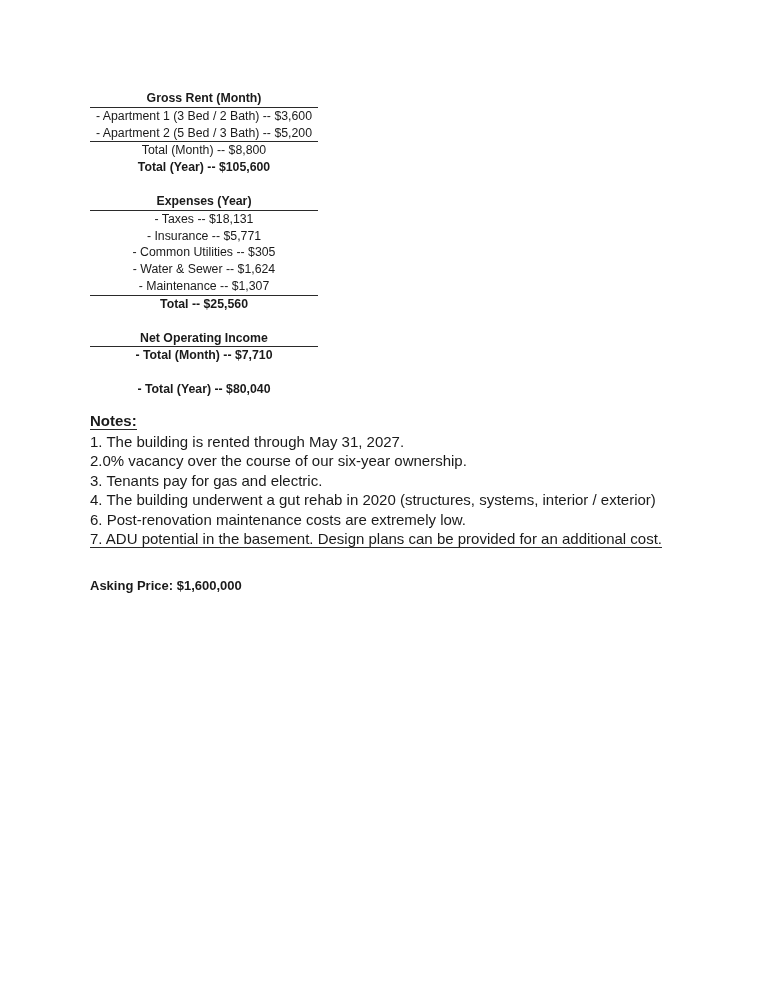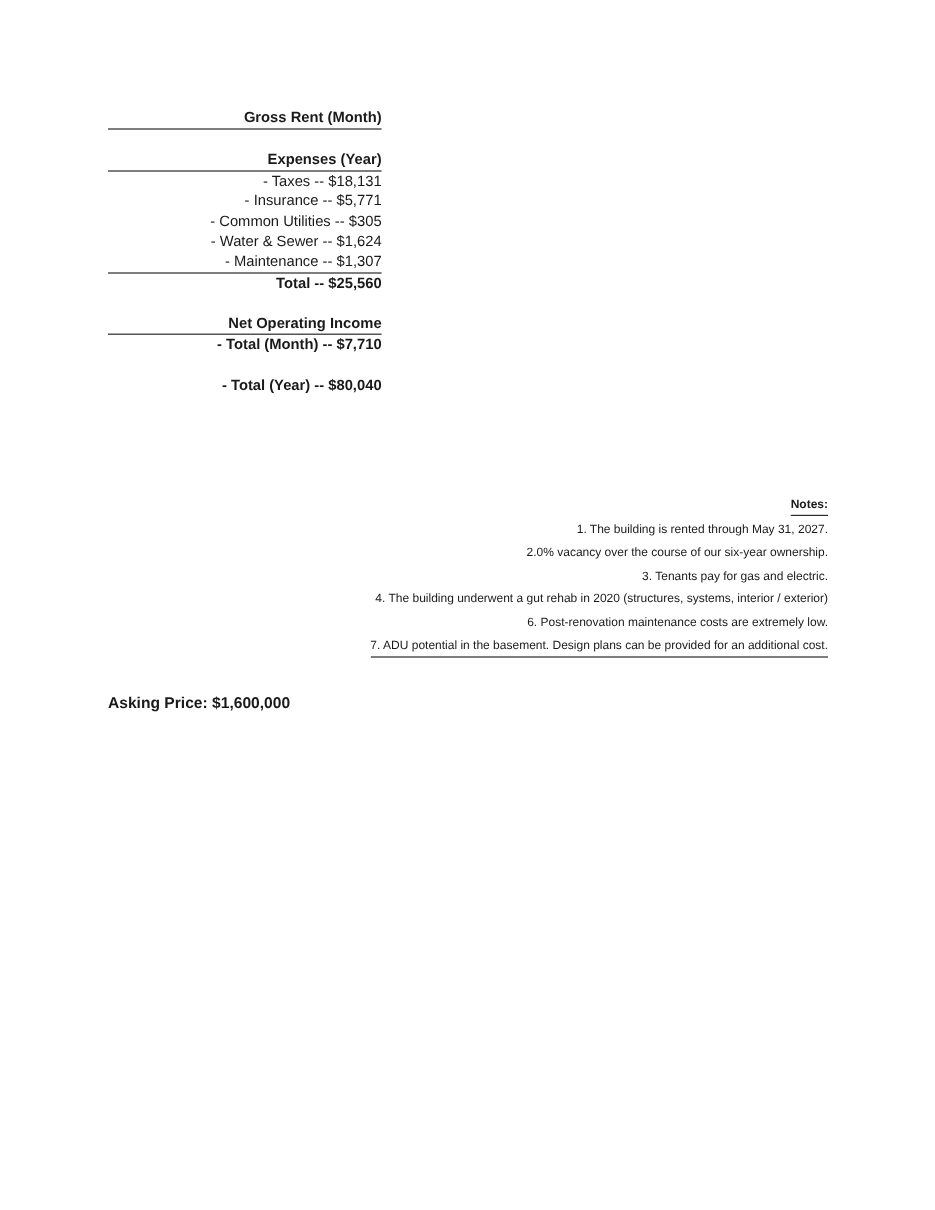--- a/index.html
+++ b/index.html
@@ -34,21 +34,21 @@
     top: 90px;
     width: 228px;
     text-align: right;
     font-size: 12.3px;
     line-height: 16.8px;
   }
 
   .fin-row {
     display: block;
     white-space: nowrap;
-    text-align: right;
+    text-align: center;
   }
   .fin-row.bold { font-weight: bold; }
   .fin-row.ruled {
     border-bottom: 1.6px solid #2a2a2a;
   }
   .fin-row.header {
     font-weight: bold;
     border-bottom: 1.6px solid #2a2a2a;
   }
   .fin-row.spacer {
@@ -57,23 +57,23 @@
   }
   .fin-group { margin-bottom: 0; }
   .fin-gap { height: 17px; }
 
   
   .notes-block {
     position: absolute;
     left: 90px;
     top: 411px;
     width: 600px;
-    font-size: 10px;
+    font-size: 15px;
     line-height: 19.4px;
-    text-align: right;
+    text-align: left;
   }
   .notes-heading {
     font-weight: bold;
     display: inline-block;
     border-bottom: 1.6px solid #2a2a2a;
     line-height: 17px;
     margin-bottom: 2px;
   }
   .note-line {
     display: block;
@@ -96,20 +96,26 @@
 </style>
 </head>
 <body>
 
 <div class="page">
 
   <div class="fin-block">
 
     <div class="fin-group">
       <div class="fin-row header">Gross Rent (Month)</div>
+      <div>
+          <div class="fin-row">- Apartment 1 (3 Bed / 2 Bath) -- $3,600</div>
+          <div class="fin-row ruled">- Apartment 2 (5 Bed / 3 Bath) -- $5,200</div>
+          <div class="fin-row">Total (Month) -- $8,800</div>
+          <div class="fin-row bold">Total (Year) -- $105,600</div>
+        </div>
     </div>
 
     <div class="fin-gap"></div>
 
     <div class="fin-group">
       <div class="fin-row header">Expenses (Year)</div>
       <div>
           <div class="fin-row">- Taxes -- $18,131</div>
           <div class="fin-row">- Insurance -- $5,771</div>
           <div class="fin-row">- Common Utilities -- $305</div>

